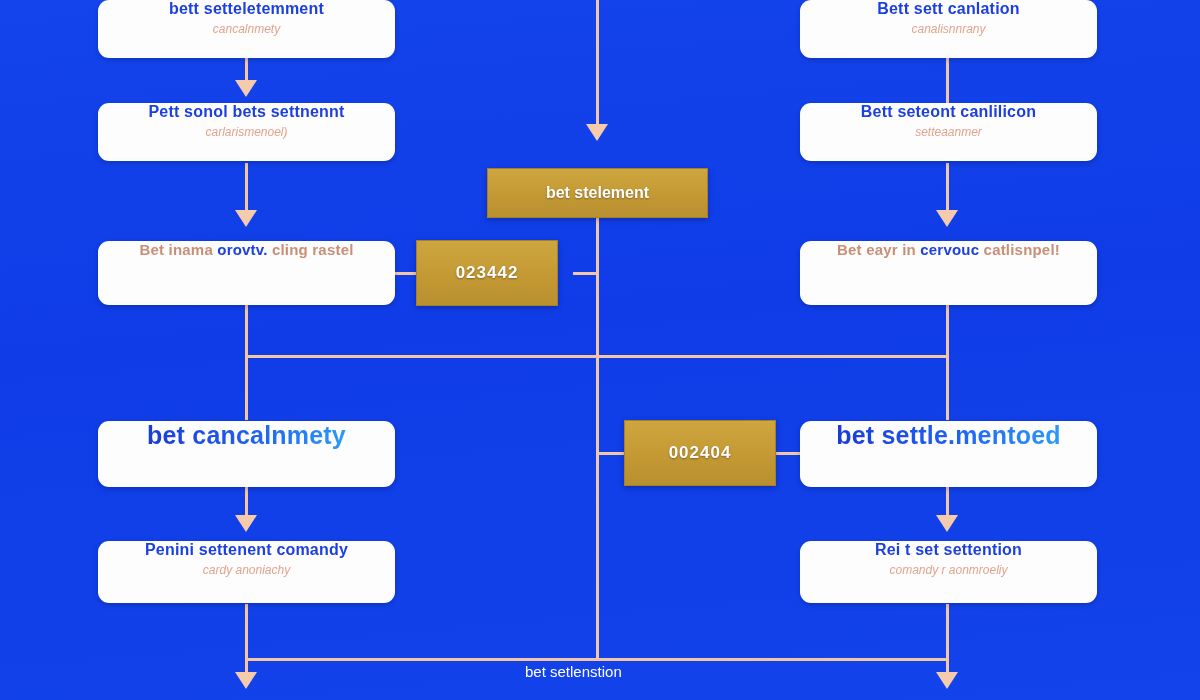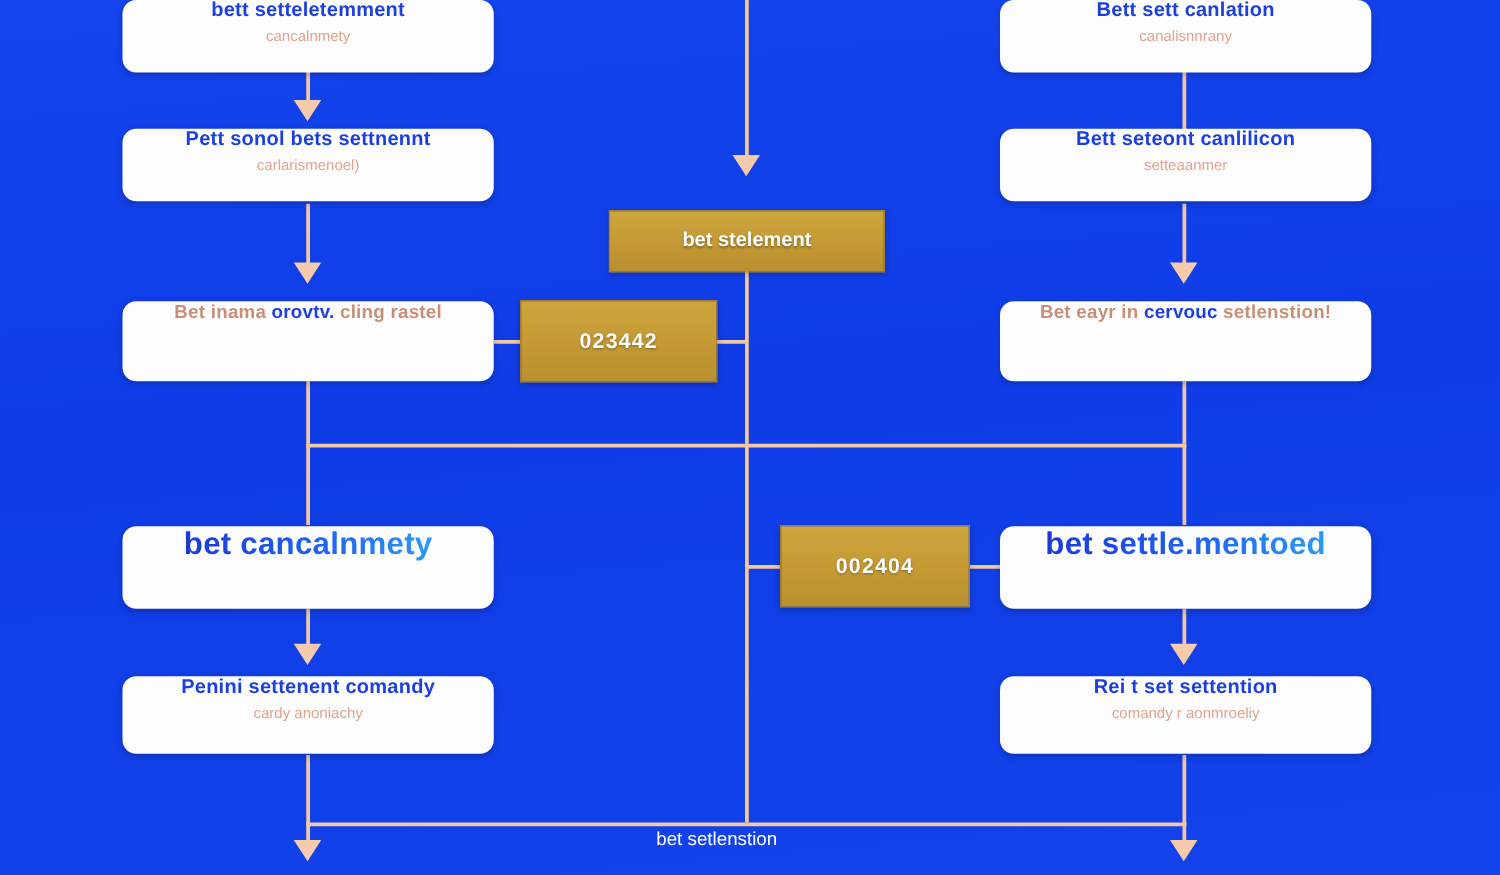--- a/index.html
+++ b/index.html
@@ -58,20 +58,21 @@
   .card .title {
     color: #1b3fe0;
     font-weight: bold;
     letter-spacing: 0.2px;
     white-space: nowrap;
   }
   .card .sub {
     color: #e0a48e;
     margin-top: 4px;
     white-space: nowrap;
+    font-style: italic;
   }
 
   
   .card.small .title { font-size: 16px; }
   .card.small .sub   { font-size: 12px; }
 
   .card.mid .title   { font-size: 16px; }
   .card.mid .sub     { font-size: 12px; }
 
   .card.plain .title { font-size: 15px; color:#c98f76; font-weight:bold; }
@@ -198,38 +199,38 @@
     <div class="sub">canalisnnrany</div>
   </div>
 
   <div class="card mid" style="left:800px; top:103px; width:297px; height:58px;">
     <div class="title">Bett seteont canlilicon</div>
     <div class="sub">setteaanmer</div>
   </div>
 
   <div class="card plain" style="left:800px; top:241px; width:297px; height:64px;">
     <div class="title">
-      <span>Bet eayr in </span><span class="hl">cervouc</span><span> setlenstion!</span>
+      <span>Bet eayr in </span><span class="hl">cervouc</span><span> catlisnpel!</span>
     </div>
   </div>
 
   <div class="card big" style="left:800px; top:421px; width:297px; height:66px;">
     <div class="title">bet settle.mentoed</div>
   </div>
 
   <div class="card mid" style="left:800px; top:541px; width:297px; height:62px;">
     <div class="title">Rei t set settention</div>
     <div class="sub">comandy r aonmroeliy</div>
   </div>
 
   <div class="gold label" style="left:487px; top:168px; width:221px; height:50px;">
     <span>bet stelement</span>
   </div>
 
-  <div class="gold num" style="left:416px; top:240px; width:158px; height:66px;">
+  <div class="gold num" style="left:416px; top:240px; width:142px; height:66px;">
     <span>023442</span>
   </div>
 
   <div class="gold num" style="left:624px; top:420px; width:152px; height:66px;">
     <span>002404</span>
   </div>
 
   <div class="caption" style="left:525px; top:663px;">bet setlenstion</div>
 
 </div>

